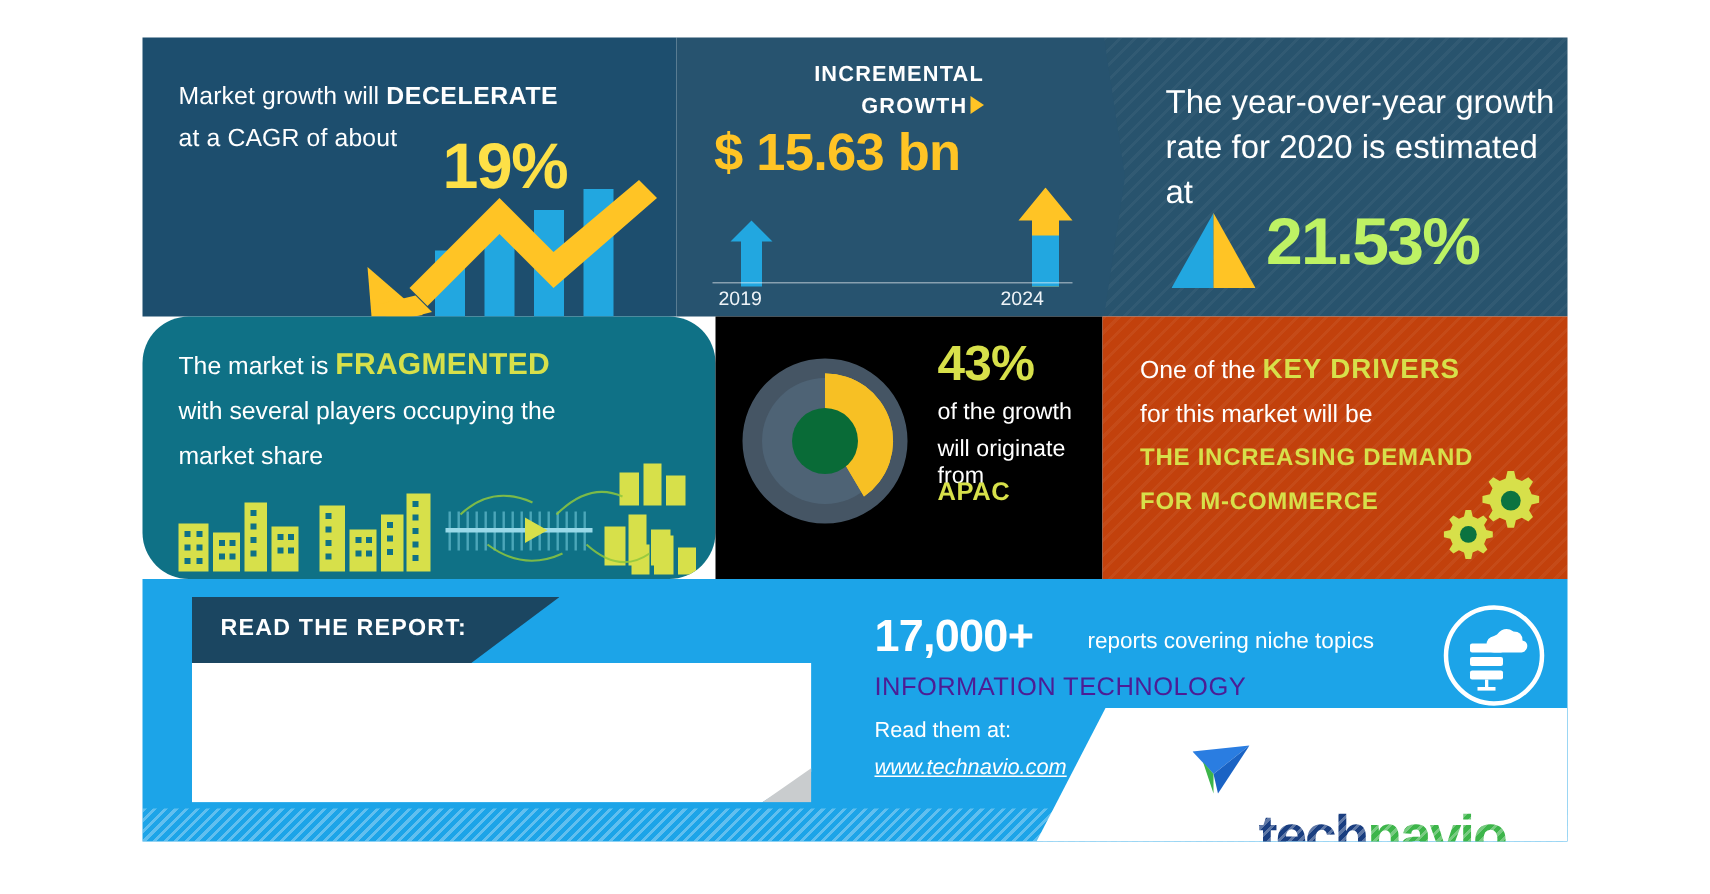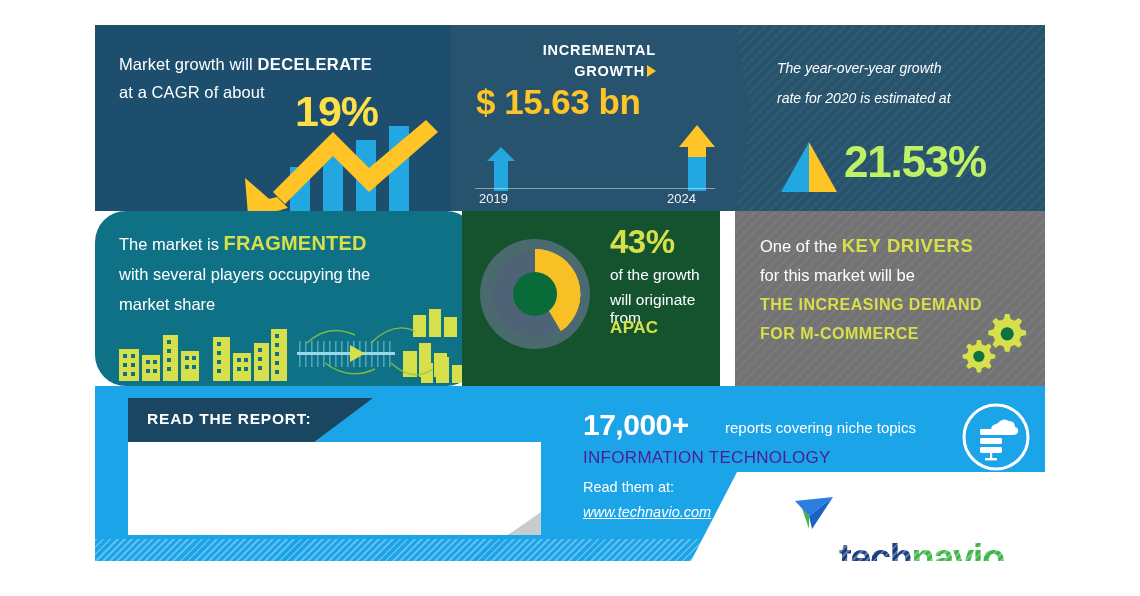--- a/index.html
+++ b/index.html
@@ -70,43 +70,43 @@
   .incr-chart { position: absolute; left: 20px; top: 100px; width: 250px; height: 80px; }
   .incr-axis {
     position: absolute; left: 24px; top: 163px; width: 240px; height: 1px;
     background: rgba(255,255,255,.45);
   }
   .incr-y1 { position: absolute; left: 28px; top: 166px; color: #eef3f7; font-size: 13px; }
   .incr-y2 { position: absolute; left: 216px; top: 166px; color: #eef3f7; font-size: 13px; }
 
   .yoy-text {
     position: absolute; left: 41px; top: 28px;
-    color: #ffffff; font-size: 14px; line-height: 30px; z-index: 2; font-style: italic;
+    color: #ffffff; font-size: 22px; line-height: 30px; z-index: 2;
   }
   .yoy-tri {
     position: absolute; left: 45px; top: 117px; width: 56px; height: 50px; z-index: 2;
   }
   .yoy-value {
     position: absolute; left: 108px; top: 112px; z-index: 2;
     color: #bef264; font-size: 44px; font-weight: bold; letter-spacing: -1.2px;
   }
 
   
   .row2 { position: absolute; left: 95px; top: 211px; width: 950px; height: 175px; }
   .panel-frag {
     position: absolute; left: 0; top: 0; width: 382px; height: 175px;
     background: #0f7186; overflow: hidden; border-radius: 31px;
   }
   .panel-apac {
-    position: absolute; left: 367px; top: 0; width: 258px; height: 175px;
-    background: #14532d; overflow: hidden;
+    position: absolute; left: 382px; top: 0; width: 258px; height: 175px;
+    background: #000000; overflow: hidden;
   }
   .panel-drivers {
     position: absolute; left: 640px; top: 0; width: 310px; height: 175px;
-    background: #737373; overflow: hidden;
+    background: #c2410c; overflow: hidden;
   }
   .panel-drivers::before {
     content: ""; position: absolute; inset: 0;
     background: repeating-linear-gradient(135deg,
        rgba(255,255,255,0.05) 0 2px, rgba(0,0,0,0) 2px 7px);
   }
 
   .frag-text {
     position: absolute; left: 24px; top: 17px;
     color: #ffffff; font-size: 16.5px; line-height: 30px;

